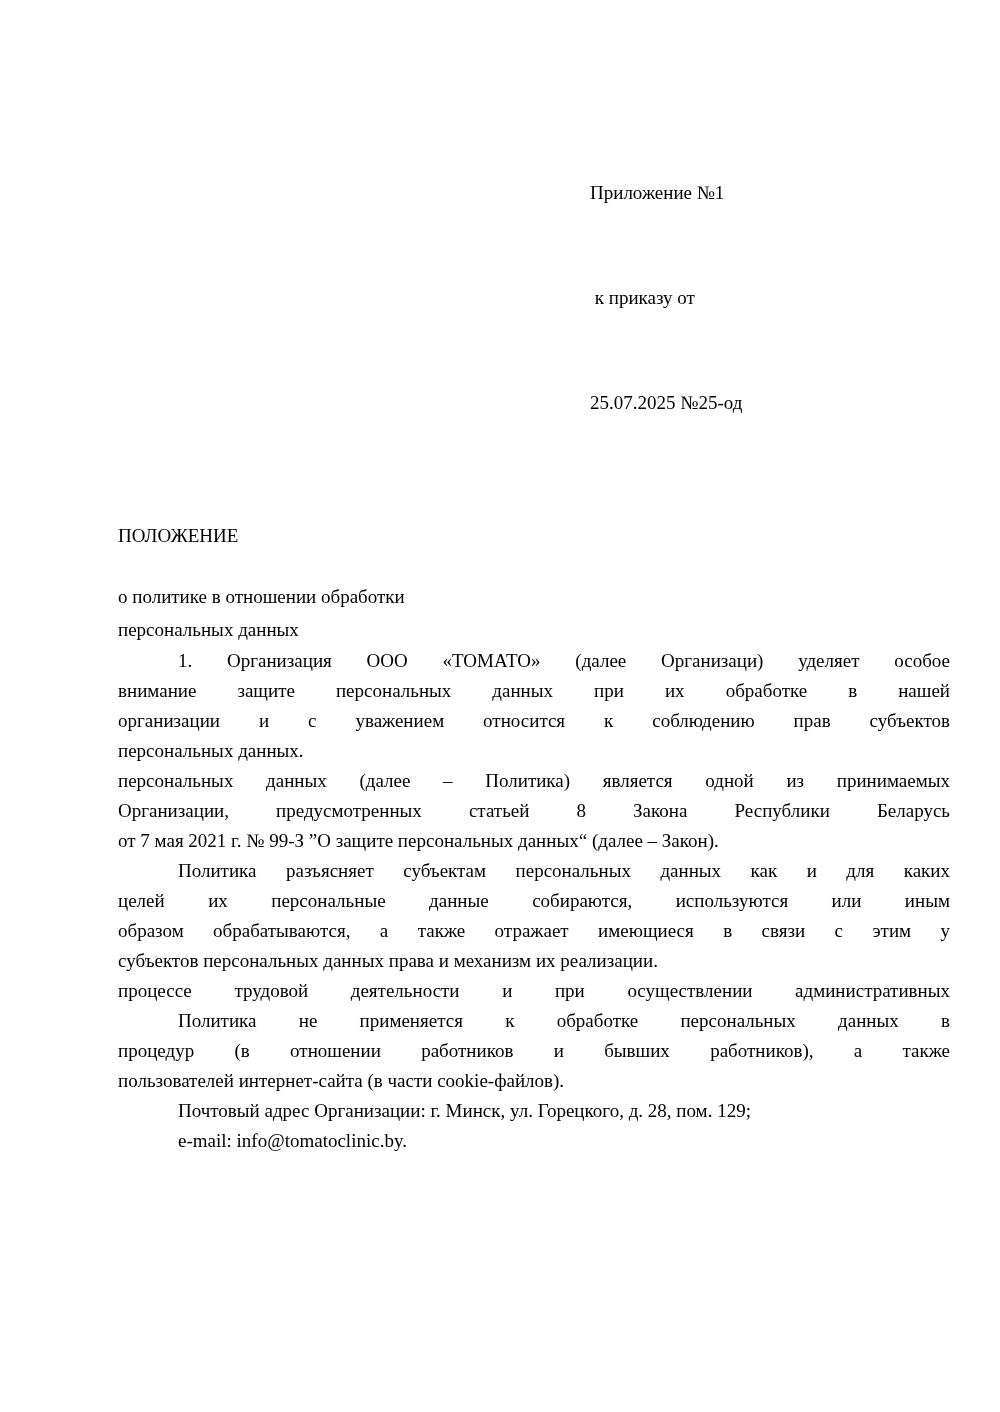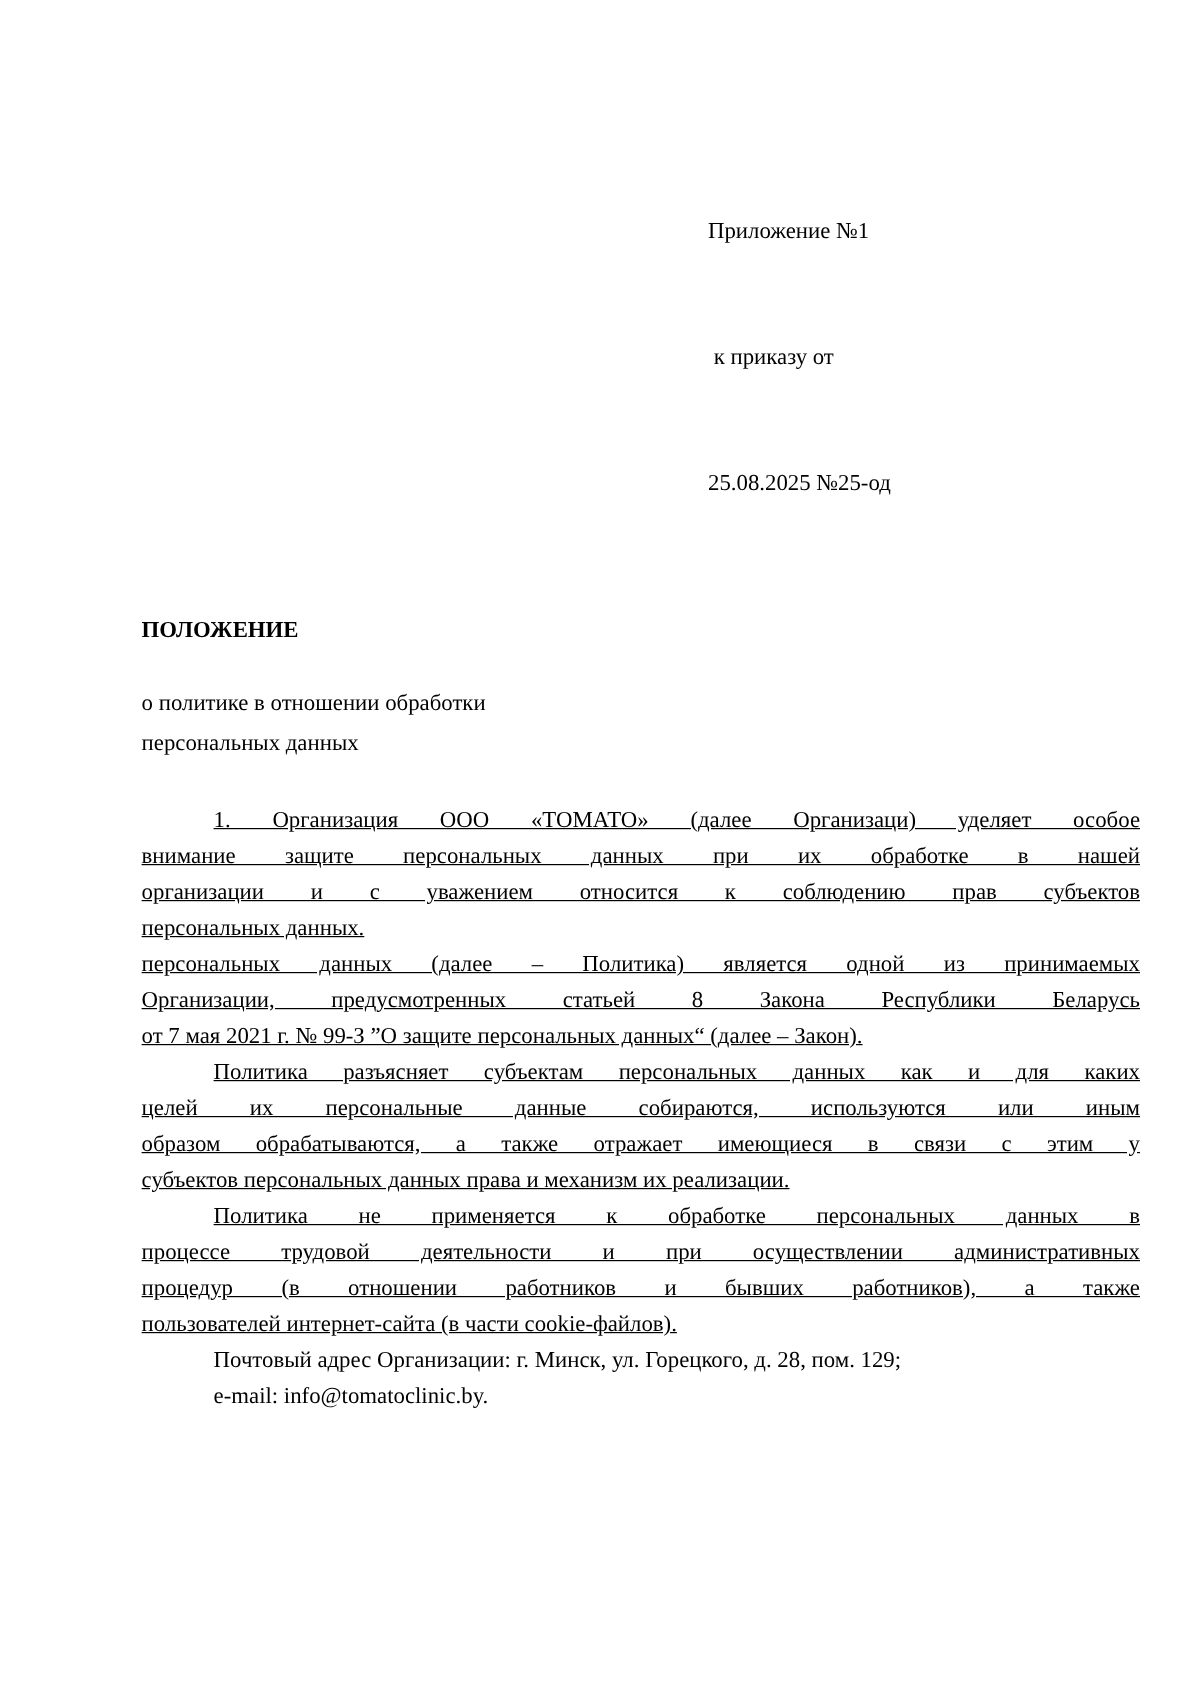--- a/index.html
+++ b/index.html
@@ -18,31 +18,29 @@
     box-sizing: border-box;
     padding: 105px 50px 0 118px;
     overflow: hidden;
   }
   .header-block {
     margin-left: 472px;
     line-height: 35px;
     white-space: pre;
   }
   .doc-title {
-    margin-top: 20px;
+    margin-top: 30px;
     line-height: 32px;
-    font-weight: bold;
+    font-weight: normal;
   }
   .subtitle-block {
     margin-top: 28px;
     line-height: 33px;
   }
   .doc-body {
-    margin-top: 33px;
-    text-decoration: underline;
   }
   .line {
     line-height: 30px;
   }
   .jline {
     text-align: justify;
     text-align-last: justify;
   }
   .indent {
     text-indent: 60px;
@@ -52,21 +50,21 @@
   }
 </style>
 </head>
 <body>
 
 <div class="page">
 
   <div class="header-block">
     <div class="hline">Приложение №1</div>
     <div class="hline"> к приказу от</div>
-    <div class="hline">25.08.2025 №25-од</div>
+    <div class="hline">25.07.2025 №25-од</div>
   </div>
 
   <div class="doc-title">ПОЛОЖЕНИЕ</div>
 
   <div class="subtitle-block">
     <div>о политике в отношении обработки</div>
     <div>персональных данных</div>
   </div>
 
   <div class="doc-body">
@@ -82,22 +80,22 @@
         <div class="line jline">Организации, предусмотренных статьей 8 Закона Республики Беларусь</div>
         <div class="line">от 7 мая 2021 г. № 99-З ”О защите персональных данных“ (далее – Закон).</div>
       </div>
       <div class="paragraph">
         <div class="line jline indent">Политика разъясняет субъектам персональных данных как и для каких</div>
         <div class="line jline">целей их персональные данные собираются, используются или иным</div>
         <div class="line jline">образом обрабатываются, а также отражает имеющиеся в связи с этим у</div>
         <div class="line">субъектов персональных данных права и механизм их реализации.</div>
       </div>
       <div class="paragraph">
+        <div class="line jline">процессе трудовой деятельности и при осуществлении административных</div>
         <div class="line jline indent">Политика не применяется к обработке персональных данных в</div>
-        <div class="line jline">процессе трудовой деятельности и при осуществлении административных</div>
         <div class="line jline">процедур (в отношении работников и бывших работников), а также</div>
         <div class="line">пользователей интернет-сайта (в части cookie-файлов).</div>
       </div>
     </div>
 
   <div class="contacts-block">
 
   <div class="line indent">Почтовый адрес Организации: г. Минск, ул. Горецкого, д. 28, пом. 129;</div>
       <div class="line indent">e-mail: info@tomatoclinic.by.</div>
     </div>

